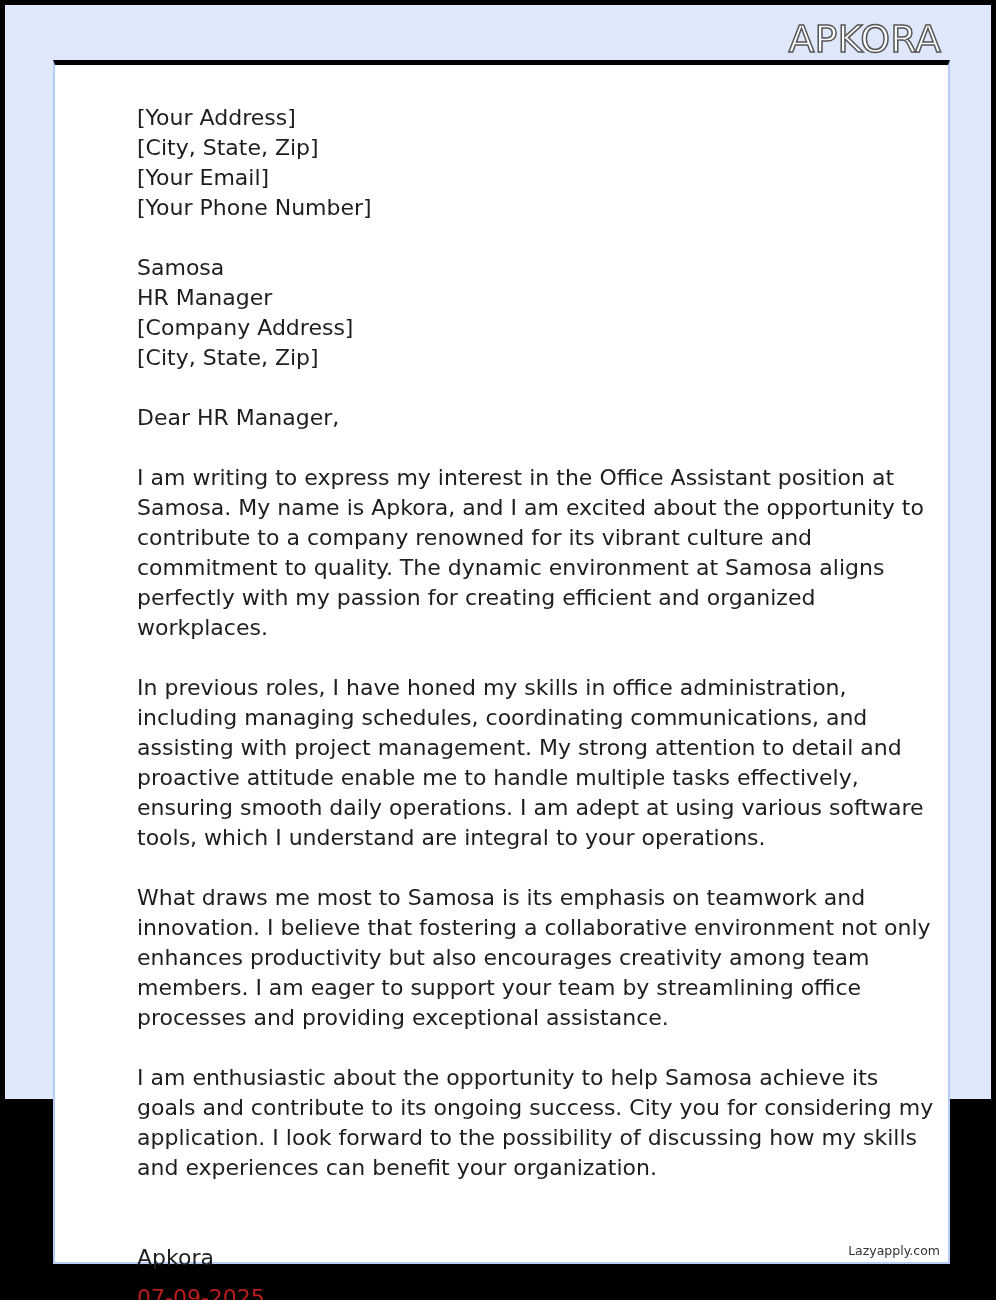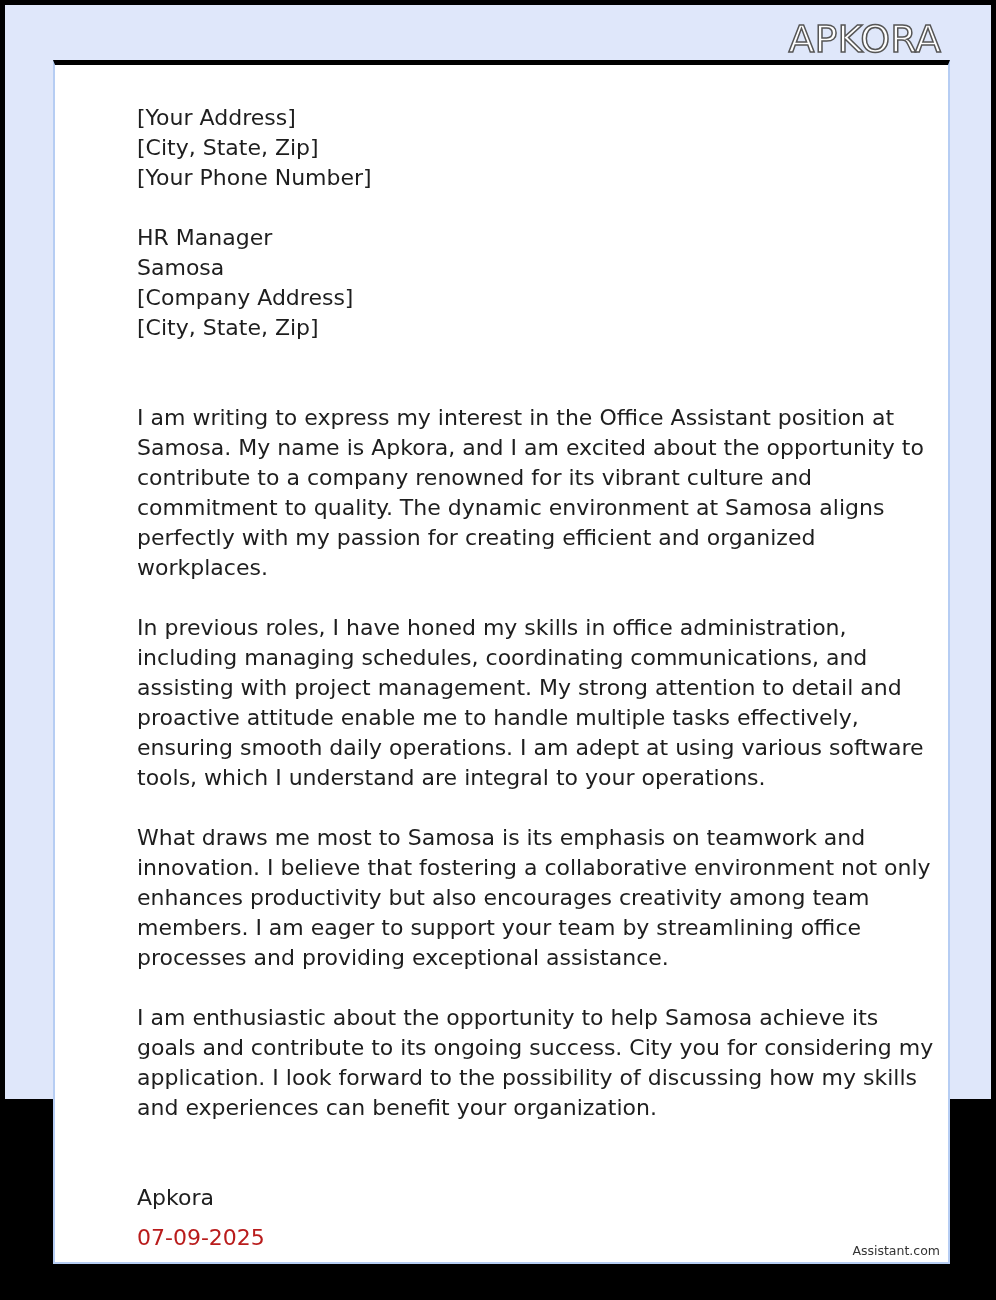--- a/index.html
+++ b/index.html
@@ -62,49 +62,51 @@
 
 <div class="frame">
   <div class="brand">APKORA</div>
 
   <div class="page">
     <div class="content">
 
       <div>
         <p>[Your Address]</p>
         <p>[City, State, Zip]</p>
+        <p>[Your Email]</p>
         <p>[Your Phone Number]</p>
       </div>
 
       <div class="gap"></div>
 
       <div>
+        <p>Samosa</p>
         <p>HR Manager</p>
-        <p>Samosa</p>
         <p>[Company Address]</p>
         <p>[City, State, Zip]</p>
       </div>
 
       <div class="gap"></div>
 
+      <p>Dear HR Manager,</p>
 
       <div class="gap"></div>
 
       <p>I am writing to express my interest in the Office Assistant position at Samosa. My name is Apkora, and I am excited about the opportunity to contribute to a company renowned for its vibrant culture and commitment to quality. The dynamic environment at Samosa aligns perfectly with my passion for creating efficient and organized workplaces.</p>
       <div class="gap"></div>
       <p>In previous roles, I have honed my skills in office administration, including managing schedules, coordinating communications, and assisting with project management. My strong attention to detail and proactive attitude enable me to handle multiple tasks effectively, ensuring smooth daily operations. I am adept at using various software tools, which I understand are integral to your operations.</p>
       <div class="gap"></div>
       <p>What draws me most to Samosa is its emphasis on teamwork and innovation. I believe that fostering a collaborative environment not only enhances productivity but also encourages creativity among team members. I am eager to support your team by streamlining office processes and providing exceptional assistance.</p>
       <div class="gap"></div>
       <p>I am enthusiastic about the opportunity to help Samosa achieve its goals and contribute to its ongoing success. City you for considering my application. I look forward to the possibility of discussing how my skills and experiences can benefit your organization.</p>
 
       <div class="gap"></div>
 
 
       <div class="gap"></div>
 
       <p>Apkora</p>
       <p class="date" style="margin-top:10px;">07-09-2025</p>
     </div>
 
-    <div class="footer">Assistant.com</div>
+    <div class="footer">Lazyapply.com</div>
   </div>
 </div>
 
 </body></html>

